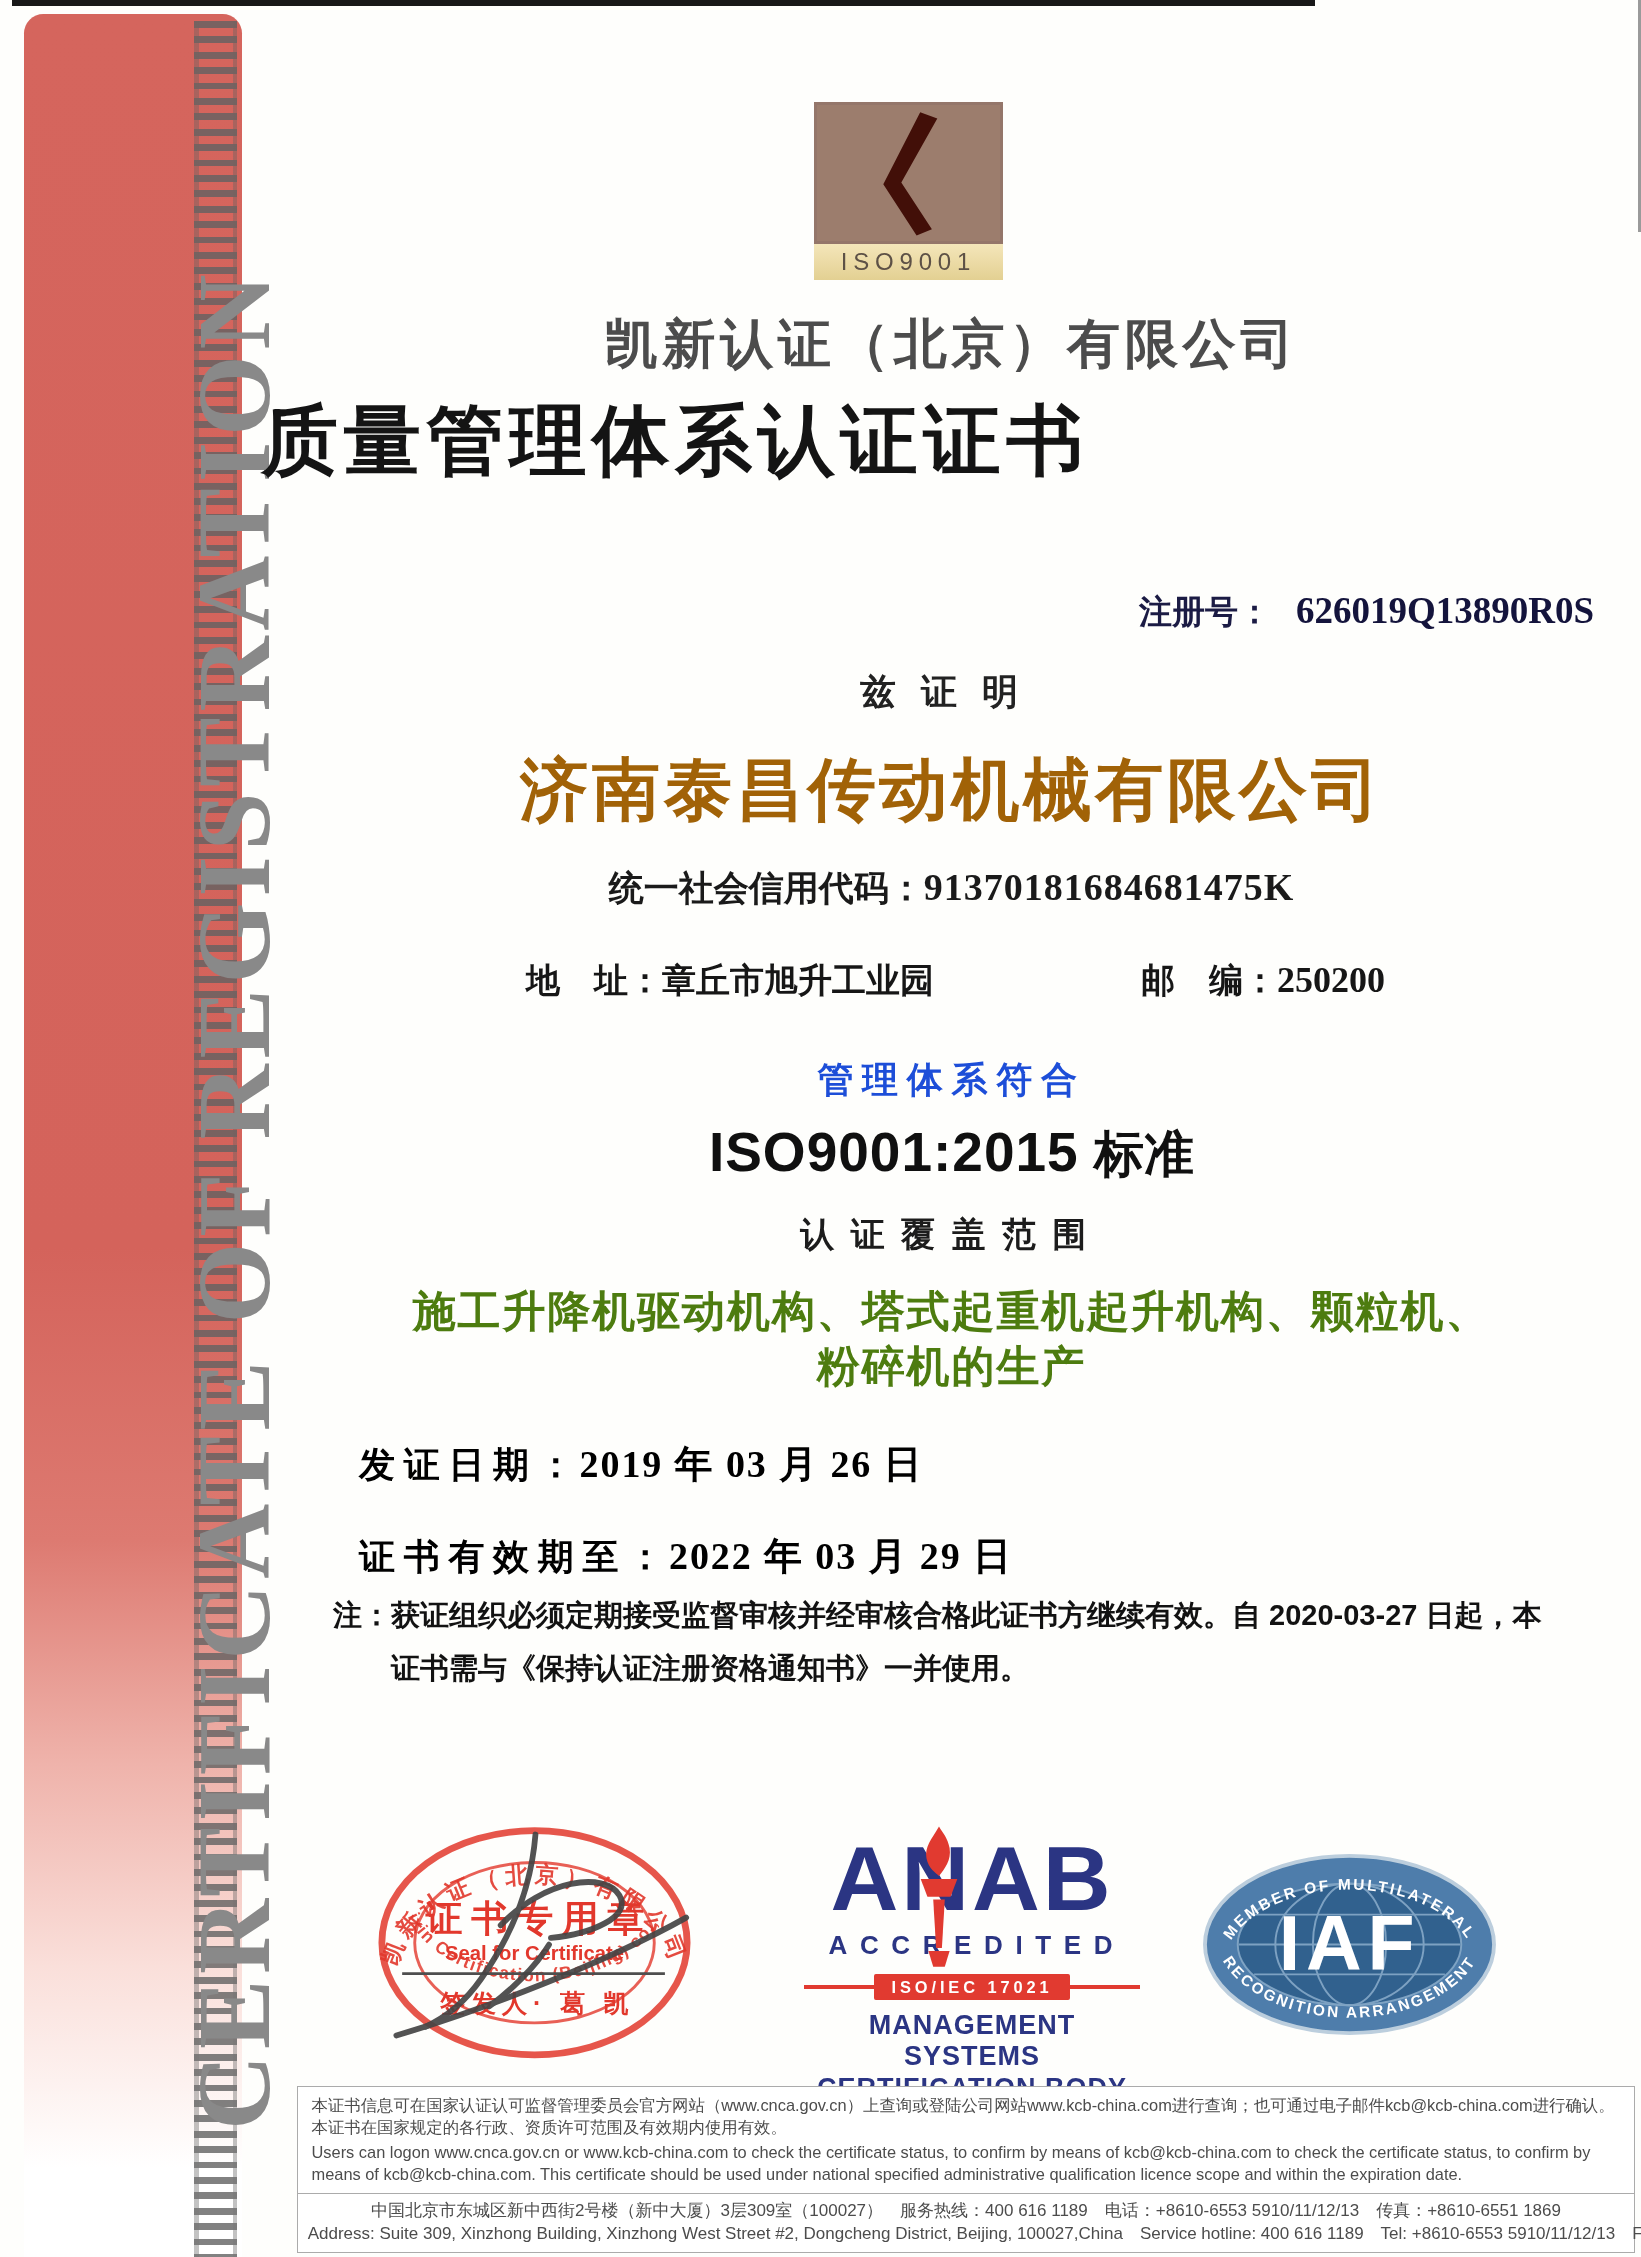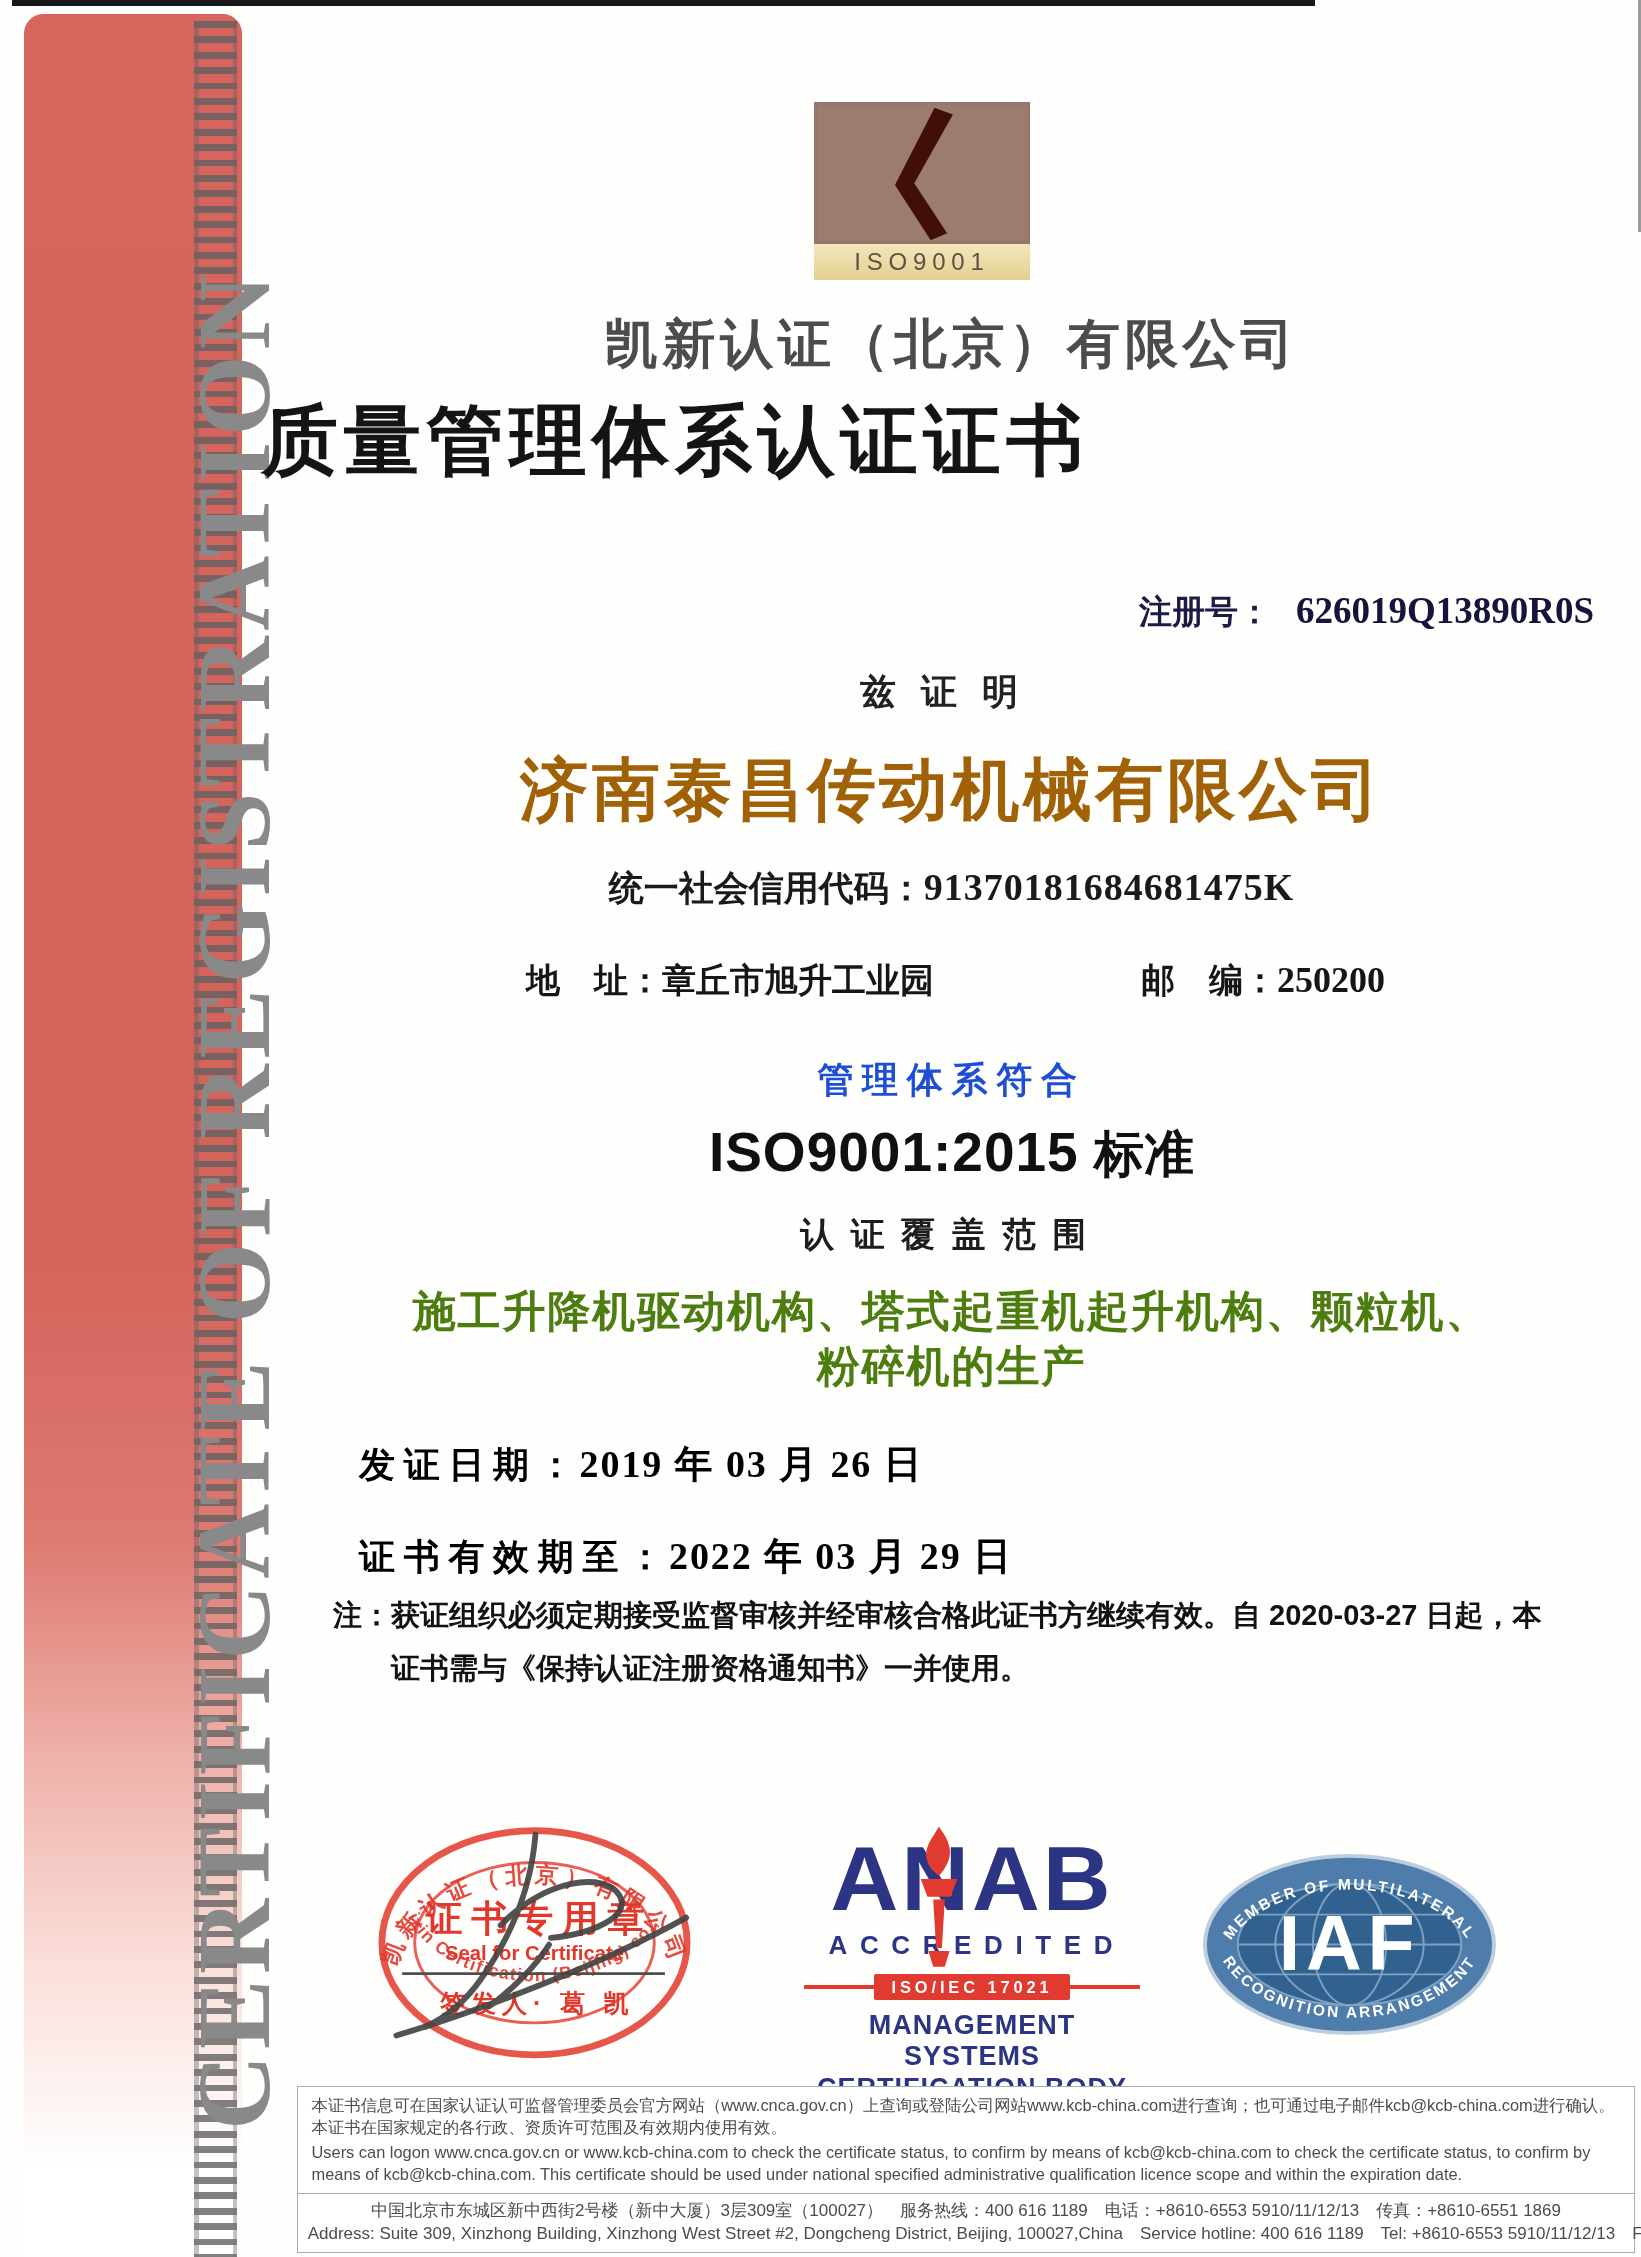--- a/index.html
+++ b/index.html
@@ -17,21 +17,21 @@
         background:linear-gradient(180deg,#d5655d 0%,#d4635b 55%,#dd7a71 68%,#efb3ab 78%,#fadfda 87%,#ffffff 96%);}
   .band-track{position:absolute;top:7.7px;bottom:0;right:4.8px;width:43px;opacity:.85;
         background-image:
           repeating-linear-gradient(to bottom,rgba(98,98,98,.95) 0 6.8px,rgba(0,0,0,0) 6.8px 15.4px),
           linear-gradient(90deg,rgba(98,98,98,.45) 0 4.8px,rgba(0,0,0,0) 4.8px 39px,rgba(98,98,98,.45) 39px 43px);}
   .band-word{position:absolute;left:150px;top:2116px;transform:rotate(-90deg);transform-origin:0 0;
         white-space:nowrap;font-family:"Liberation Serif",serif;font-weight:bold;
         font-size:104px;letter-spacing:5.8px;color:#898989;}
 
   
-  .logo{left:814px;top:102px;width:216px;}
+  .logo{left:814px;top:102px;width:189px;}
   .logo-top{height:142px;background:#9c7d6d;box-shadow:inset 0 0 0 2.9px #94766a;}
   .logo-top svg{display:block;width:100%;height:100%;}
   .logo-strip{height:36px;background:linear-gradient(#f4e6ba,#e3d092);text-align:center;
         font-size:24px;letter-spacing:5.8px;color:#5d5146;line-height:36px;}
 
   
   .issuer{left:261px;top:309px;width:1381px;text-align:center;font-size:53px;font-weight:bold;
         color:#4c4c4c;letter-spacing:4.8px;}
   .cert-title{left:261px;top:390px;width:1381px;font-size:77px;font-weight:bold;
         color:#141414;letter-spacing:5.8px;}

